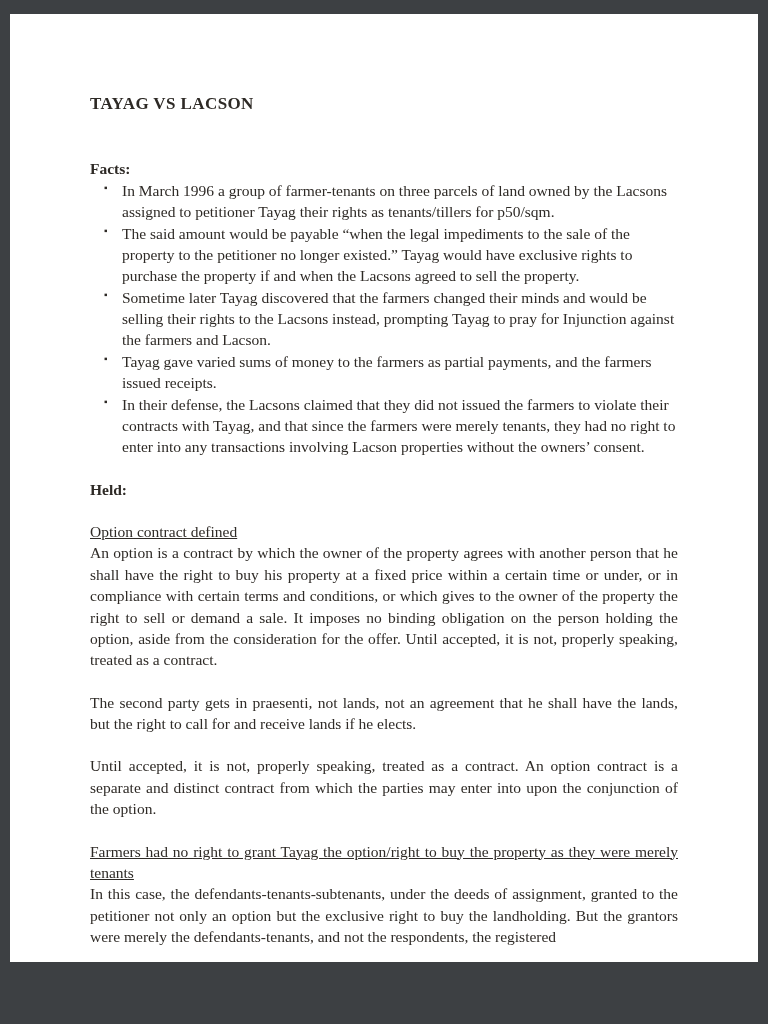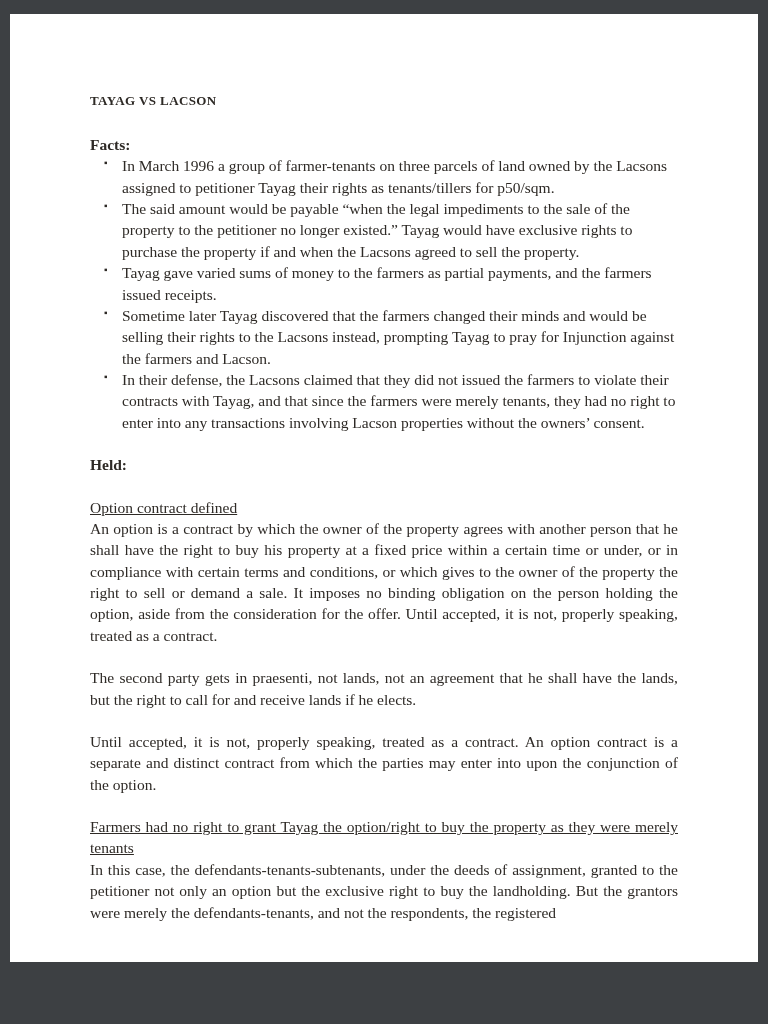--- a/index.html
+++ b/index.html
@@ -30,24 +30,24 @@
     height: 948px;
     background: #ffffff;
     overflow: hidden;
     color: #2e2a26;
     padding: 78px 80px 0 80px;
     font-size: 15.5px;
     line-height: 1.38;
   }
 
   .doc-title {
-    font-size: 13px;
+    font-size: 17px;
     font-weight: bold;
     letter-spacing: 0.4px;
-    margin-bottom: 24px;
+    margin-bottom: 43px;
   }
 
   .bold-label {
     font-weight: bold;
   }
 
   ul.facts-list {
     list-style: none;
     margin: 0 0 21px 0;
     padding-left: 14px;
@@ -89,22 +89,22 @@
 <div class="viewer">
   <div class="paper">
 
     <h1 class="doc-title">TAYAG VS LACSON</h1>
 
     <p class="bold-label">Facts:</p>
 
     <ul class="facts-list">
       <li>In March 1996 a group of farmer-tenants on three parcels of land owned by the Lacsons assigned to petitioner Tayag their rights as tenants/tillers for p50/sqm.</li>
       <li>The said amount would be payable “when the legal impediments to the sale of the property to the petitioner no longer existed.” Tayag would have exclusive rights to purchase the property if and when the Lacsons agreed to sell the property.</li>
+      <li>Sometime later Tayag discovered that the farmers changed their minds and would be selling their rights to the Lacsons instead, prompting Tayag to pray for Injunction against the farmers and Lacson.</li>
       <li>Tayag gave varied sums of money to the farmers as partial payments, and the farmers issued receipts.</li>
-      <li>Sometime later Tayag discovered that the farmers changed their minds and would be selling their rights to the Lacsons instead, prompting Tayag to pray for Injunction against the farmers and Lacson.</li>
       <li>In their defense, the Lacsons claimed that they did not issued the farmers to violate their contracts with Tayag, and that since the farmers were merely tenants, they had no right to enter into any transactions involving Lacson properties without the owners’ consent.</li>
     </ul>
 
 
     <p class="bold-label para">Held:</p>
 
     <h2 class="section-heading">Option contract defined</h2>
 
     <p class="para justified">An option is a contract by which the owner of the property agrees with another person that he shall have the right to buy his property at a fixed price within a certain time or under, or in compliance with certain terms and conditions, or which gives to the owner of the property the right to sell or demand a sale. It imposes no binding obligation on the person holding the option, aside from the consideration for the offer. Until accepted, it is not, properly speaking, treated as a contract.</p>
 

